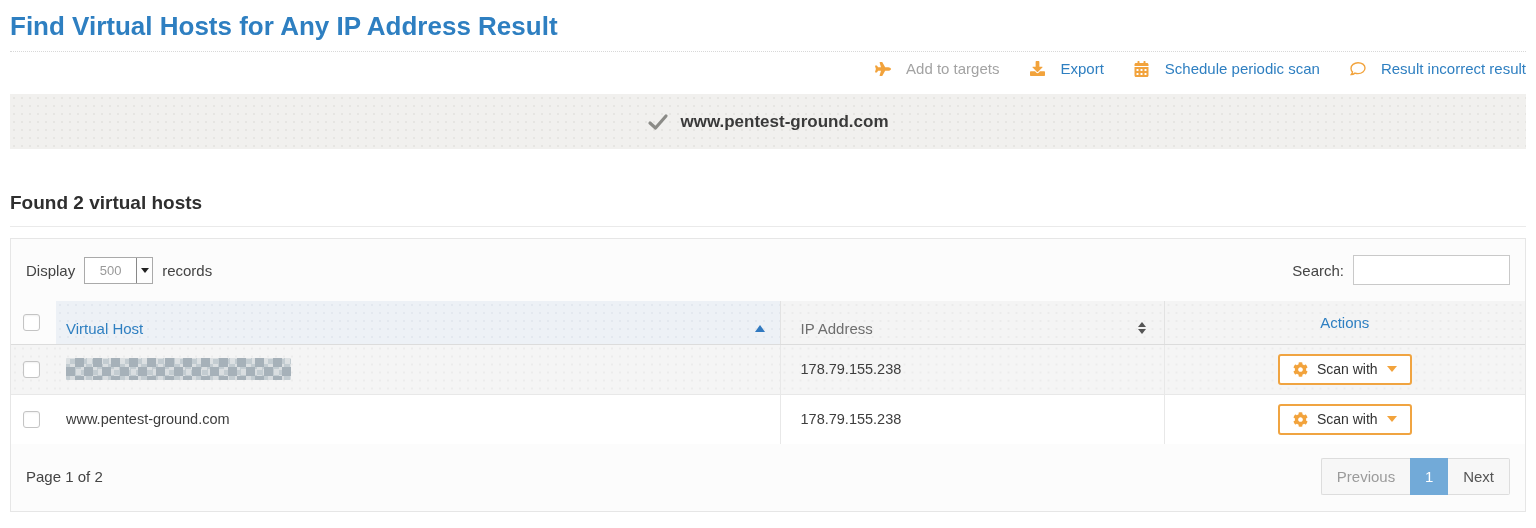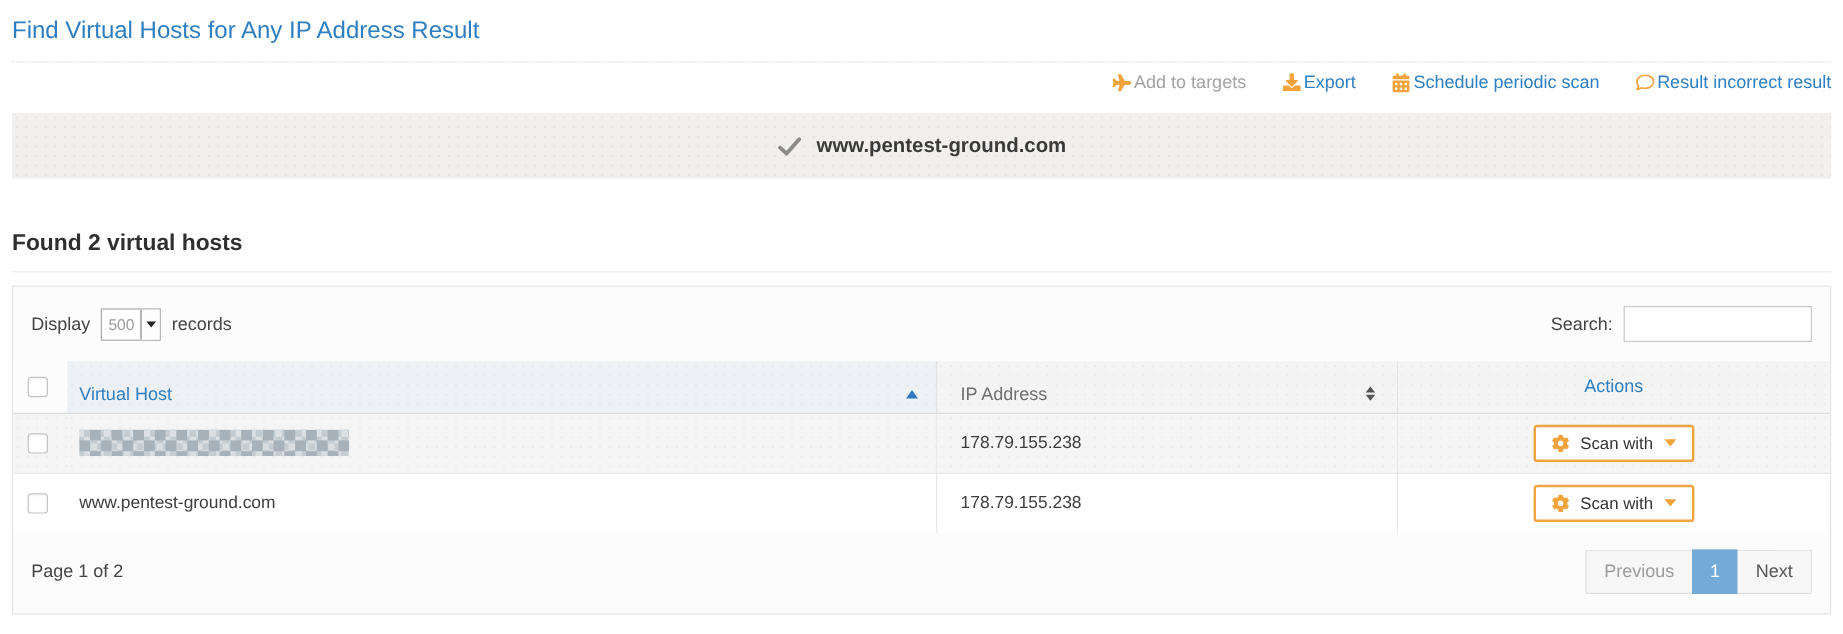--- a/index.html
+++ b/index.html
@@ -1,46 +1,46 @@
 <!DOCTYPE html>
 <html><head>
 <meta charset="utf-8">
 <style>
   * { box-sizing: border-box; margin: 0; padding: 0; }
   html, body { width: 1536px; height: 528px; background: #fff; overflow: hidden; }
   body { font-family: "Liberation Sans", sans-serif; color: #4a4a4a; font-size: 14px; }
   .page { width: 1536px; height: 528px; padding: 0 10px; }
 
   
-  .page-title { margin-top: 10px; font-size: 20px; font-weight: 400; color: #2e7fc1; line-height: 33px; }
+  .page-title { margin-top: 10px; font-size: 26px; font-weight: 700; color: #2e7fc1; line-height: 33px; }
   .dotted-divider { margin-top: 8px; border-top: 1px dotted #d8d8d8; height: 0; }
 
   
   .toolbar { display: flex; justify-content: flex-end; align-items: center; gap: 30px; padding: 8px 0 9px; }
-  .toolbar-item { display: flex; align-items: center; gap: 2px; font-size: 15px; color: #2e7fc1; cursor: pointer; }
+  .toolbar-item { display: flex; align-items: center; gap: 15px; font-size: 15px; color: #2e7fc1; cursor: pointer; }
   .toolbar-item.disabled { color: #a3a3a3; cursor: default; }
   .tb-icon { display: inline-flex; width: 16px; height: 16px; align-items: center; justify-content: center; flex: none; }
   .tb-icon svg { display: block; }
 
   
   .target-banner { margin-top: 8px; height: 55px; background-color: #f1f0ee;
     background-image: radial-gradient(#e6e5e2 1px, transparent 1px); background-size: 8px 8px;
     display: flex; align-items: center; justify-content: center; gap: 11px; }
   .target-banner .target-name { font-size: 17px; font-weight: 700; color: #3a3a3a; }
 
   
   .results-heading { margin-top: 43px; font-size: 19px; font-weight: 700; color: #2f2f2f;
     padding-bottom: 12px; border-bottom: 1px solid #eaeaea; }
 
   
   .table-card { margin-top: 11px; border: 1px solid #e6e6e6; background: #fcfcfc; }
 
   .table-controls { display: flex; justify-content: space-between; align-items: center; padding: 16px 15px; }
   .display-group, .search-group { display: flex; align-items: center; gap: 9px; font-size: 15px; color: #444; }
-  .records-select { display: flex; align-items: stretch; width: 50px; height: 27px; border: 1px solid #aaa;
+  .records-select { display: flex; align-items: stretch; width: 69px; height: 27px; border: 1px solid #aaa;
     background: #fff; cursor: pointer; }
   .records-select .sel-value { flex: 1; display: flex; align-items: center; justify-content: center;
     font-size: 13px; color: #9a9a9a; }
   .records-select .sel-arrow { width: 16px; border-left: 1px solid #888; display: flex; align-items: center;
     justify-content: center; background: #fdfdfd; }
   .records-select .sel-arrow::after { content: ""; width: 0; height: 0; border-left: 4px solid transparent;
     border-right: 4px solid transparent; border-top: 5px solid #222; }
   .search-input { width: 157px; height: 30px; border: 1px solid #c9c9c9; background: #fff; outline: none;
     font-size: 14px; padding: 0 7px; font-family: "Liberation Sans", sans-serif; }
 

